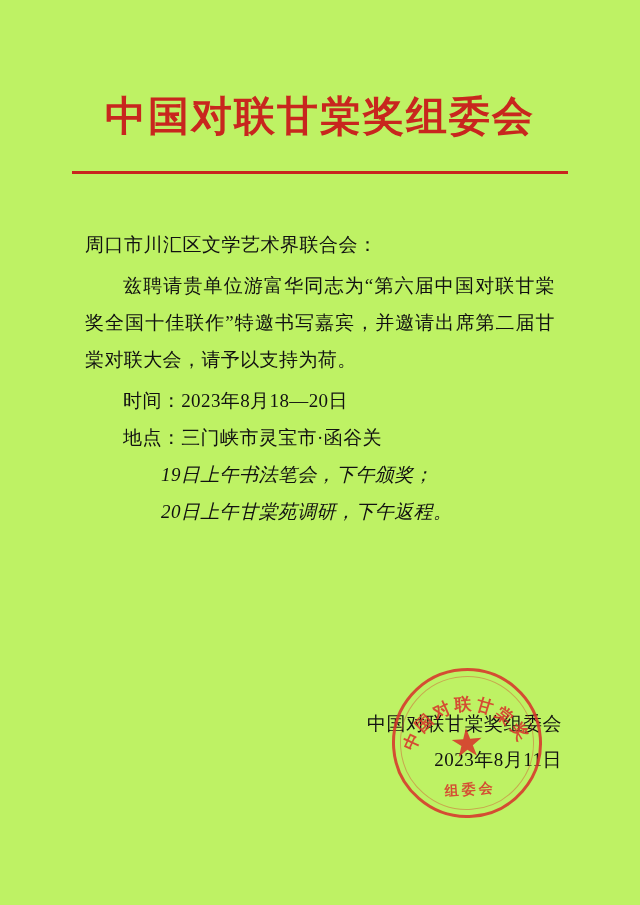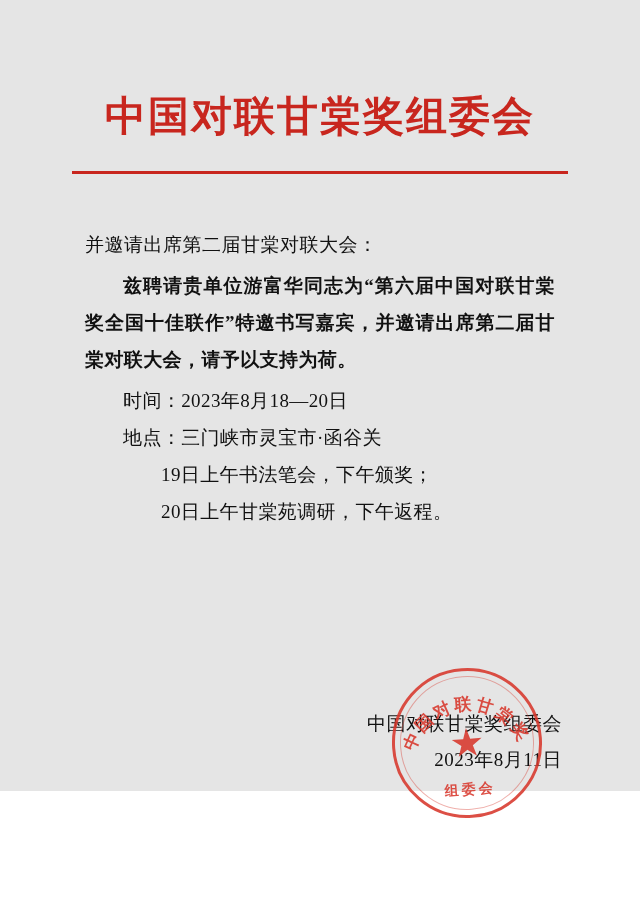--- a/index.html
+++ b/index.html
@@ -10,23 +10,23 @@
   body {
     width: 640px;
     height: 905px;
     font-family: "Liberation Serif", "DejaVu Serif", serif;
     color: #1a1a1a;
     position: relative;
     overflow: hidden;
   }
   .page {
     width: 640px;
-    height: 791px;
+    height: 905px;
     position: relative;
-    background: #e5e5e5;
+    background: #bef264;
     box-sizing: border-box;
   }
 
   
   .doc-header {
     padding-top: 92px;
     text-align: center;
   }
   .doc-title {
     color: #c8261e;
@@ -54,32 +54,32 @@
     color: #111111;
   }
   .recipient {
     margin-bottom: 4px;
     letter-spacing: 0.5px;
   }
   .para {
     text-indent: 2em;
     letter-spacing: 0.4px;
     text-align: justify;
-    font-weight: bold;
   }
   .detail-block {
     margin-top: 4px;
   }
   .detail-line {
     text-indent: 2em;
     letter-spacing: 0.4px;
   }
   .detail-sub {
     text-indent: 4em;
     letter-spacing: 0.4px;
+    font-style: italic;
   }
 
   
   .sign-area {
     position: absolute;
     left: 0;
     top: 668px;
     width: 640px;
     height: 170px;
   }
@@ -150,21 +150,21 @@
 <body>
 
 <div class="page">
 
   <div class="doc-header">
     <div class="doc-title">中国对联甘棠奖组委会</div>
     <div class="title-rule"></div>
   </div>
 
   <div class="doc-body">
-    <div class="recipient">并邀请出席第二届甘棠对联大会：</div>
+    <div class="recipient">周口市川汇区文学艺术界联合会：</div>
     <div class="para">兹聘请贵单位游富华同志为“第六届中国对联甘棠奖全国十佳联作”特邀书写嘉宾，并邀请出席第二届甘棠对联大会，请予以支持为荷。</div>
 
     <div class="detail-block">
       <div class="detail-line">时间：2023年8月18—20日</div>
       <div class="detail-line">地点：三门峡市灵宝市·函谷关</div>
       <div class="detail-sub">19日上午书法笔会，下午颁奖；</div>
       <div class="detail-sub">20日上午甘棠苑调研，下午返程。</div>
     </div>
   </div>
 

